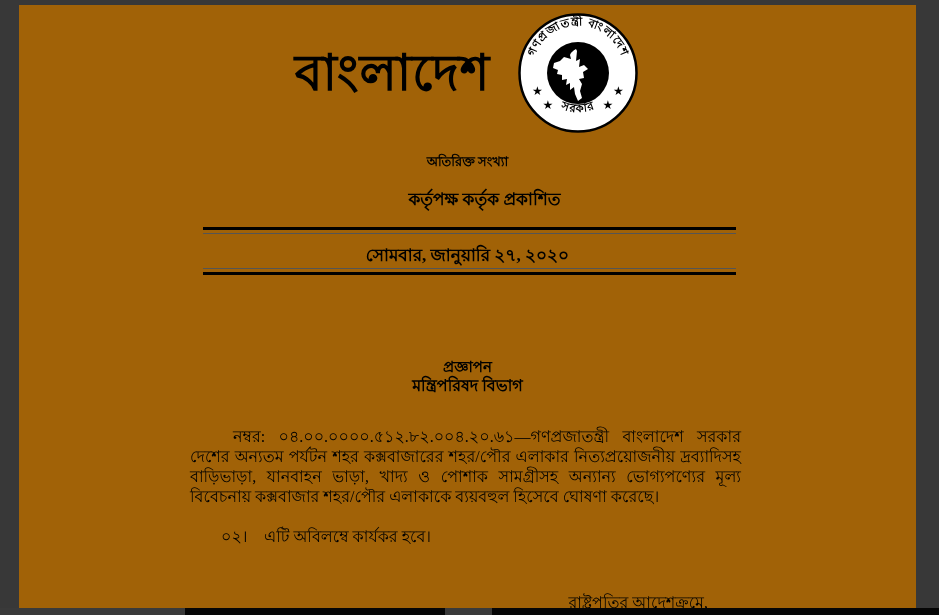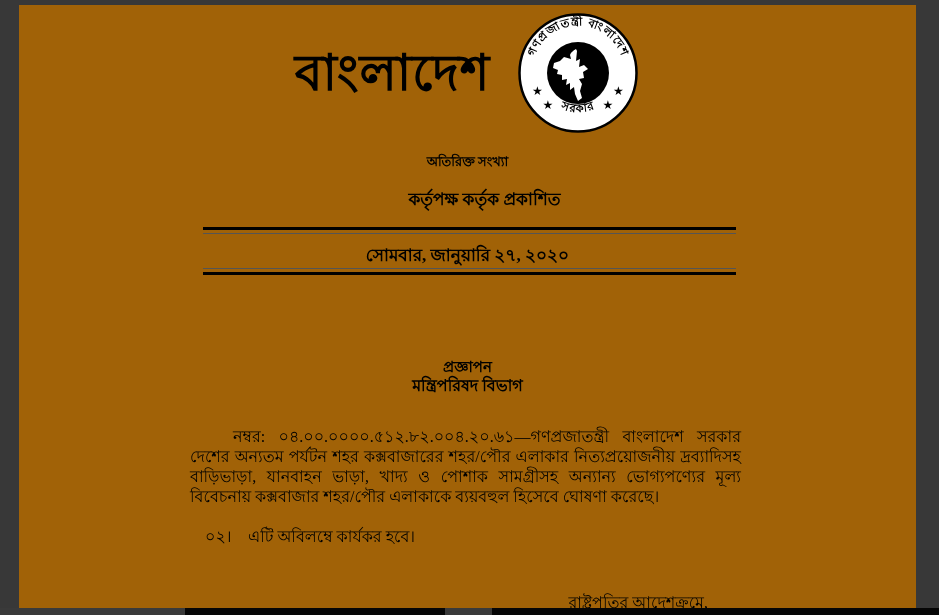--- a/index.html
+++ b/index.html
@@ -42,21 +42,21 @@
   .double-rule { position:absolute; left:184px; width:533px; height:3px; }
   .rule-top    { top:222px; border-top:3px solid #000; border-bottom:1.5px solid #555; }
   .rule-bottom { top:263px; border-top:1.5px solid #555; border-bottom:3px solid #000; }
 
   
   .body-par {
     position:absolute; left:171px; top:406px; width:551px;
     font-size:16px; line-height:20px; text-align:justify; text-indent:43px;
   }
   .clause { position:absolute; left:186px; top:519px; font-size:16px; white-space:nowrap; }
-  .clause-num { display:inline-block; width:43px; }
+  .clause-num { display:inline-block; width:43px;margin-left:16px; }
   .signature { position:absolute; top:585px; right:208px; font-size:16px; white-space:nowrap; }
 
   
   .bottombar-seg { position:absolute; top:608px; height:7px; }
   .seg1 { left:0;    width:185px; background:#3a3a3a; }
   .seg2 { left:185px; width:260px; background:#060606; }
   .seg3 { left:445px; width:47px;  background:#3a3a3a; }
   .seg4 { left:492px; width:447px; background:#060606; }
 </style>
 </head>

